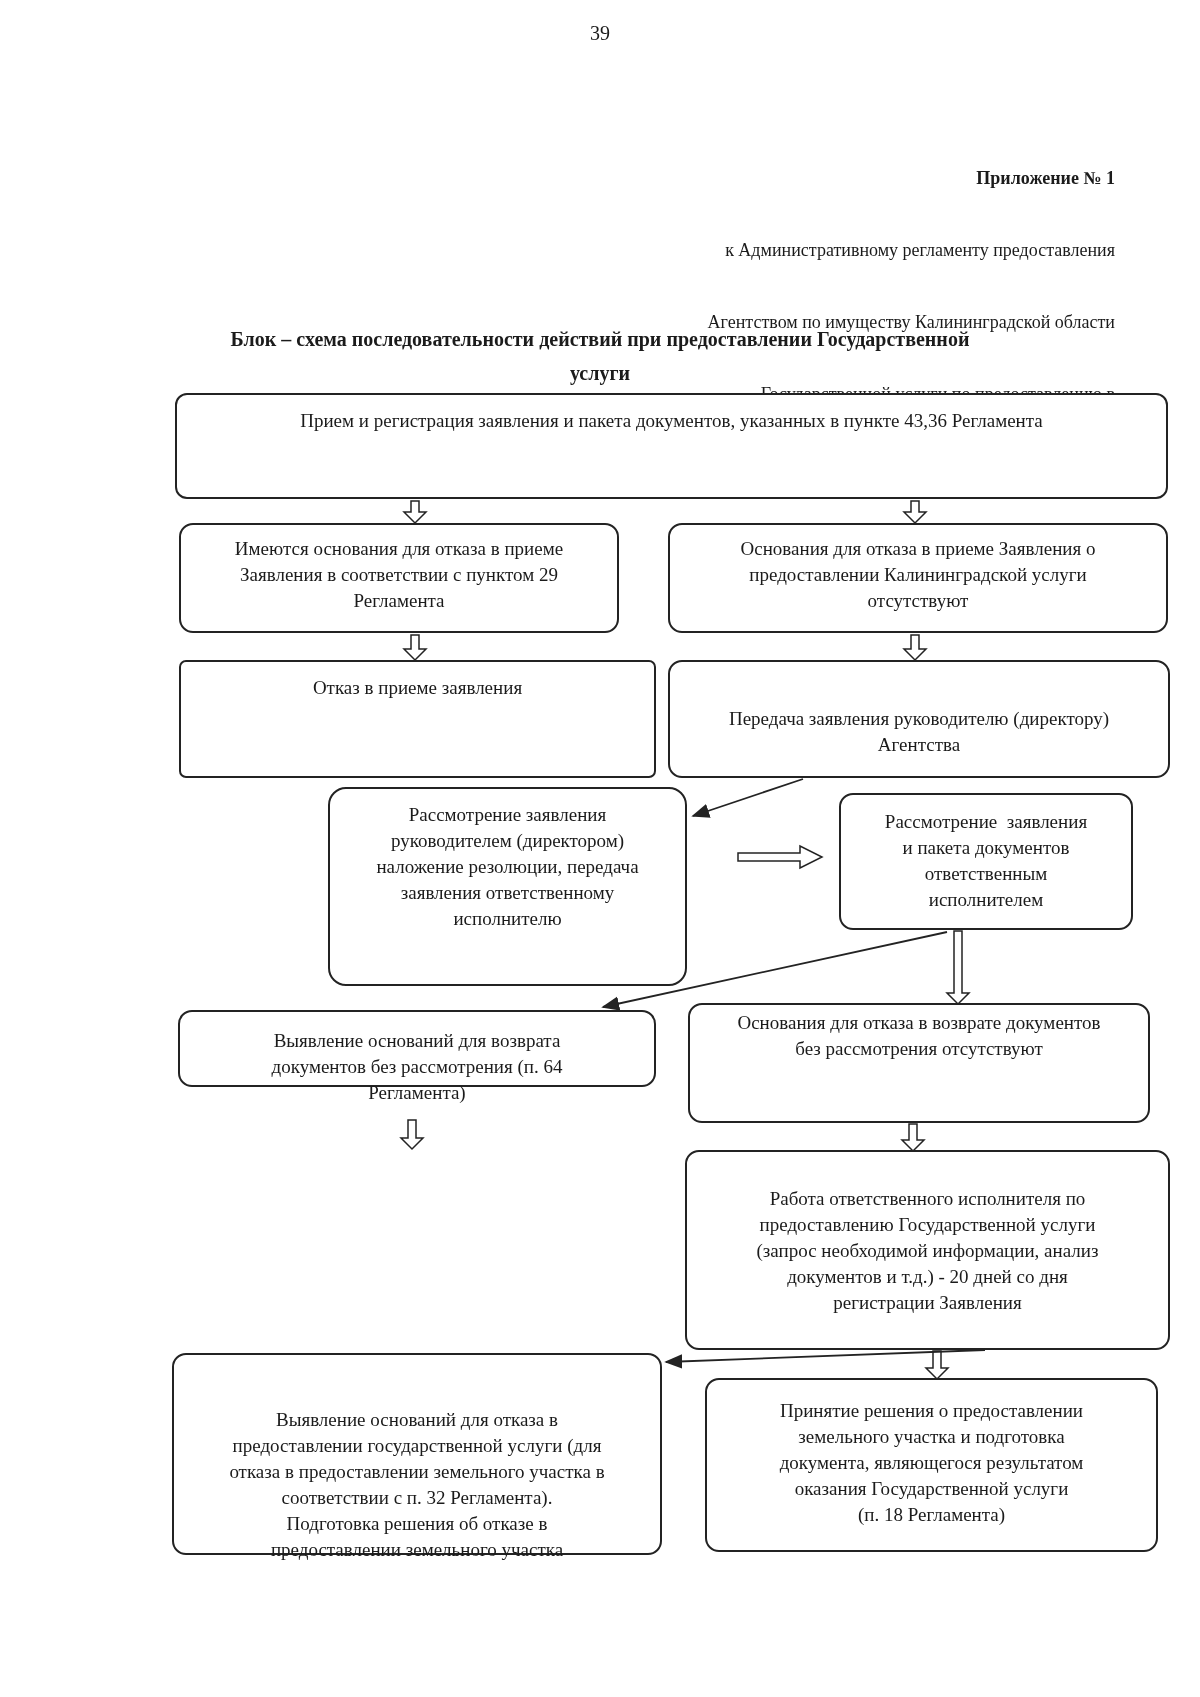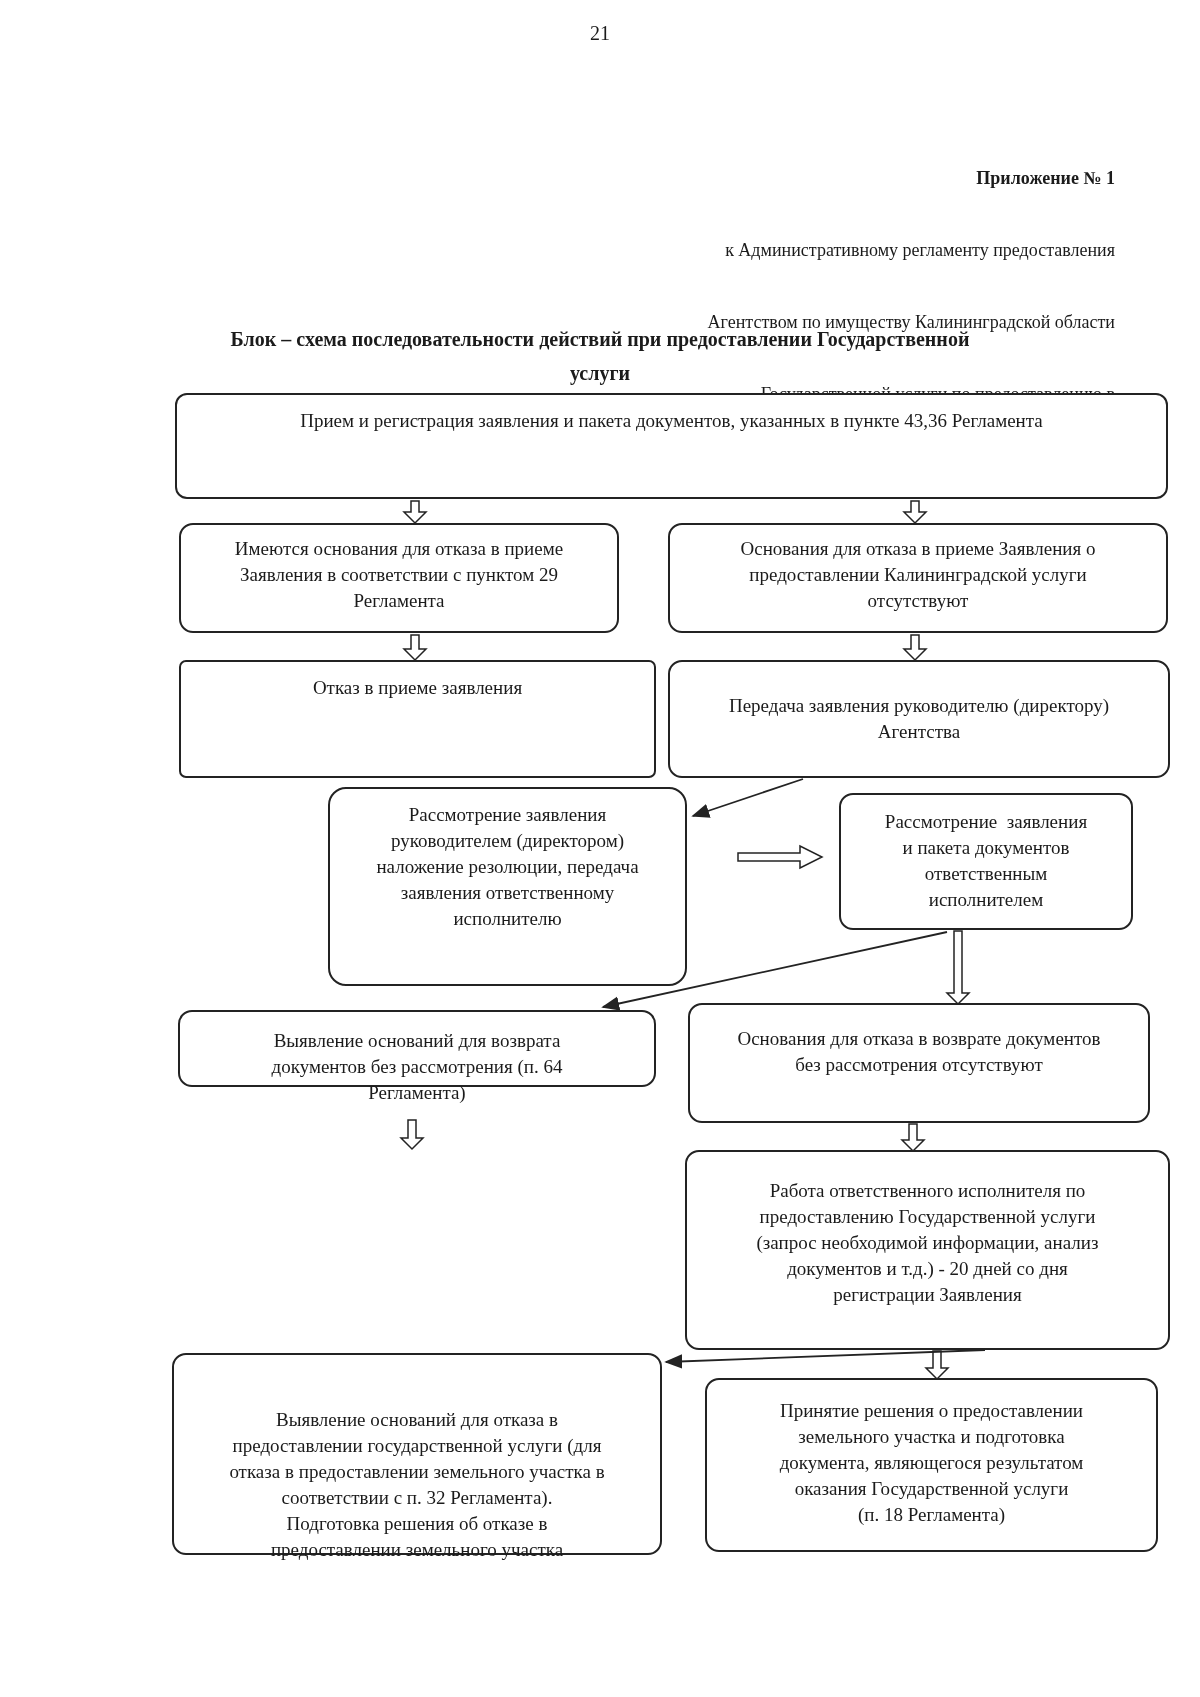--- a/index.html
+++ b/index.html
@@ -40,21 +40,21 @@
   .box-label{
     font-size:19px;line-height:26px;
     text-align:center;white-space:pre;
   }
 </style>
 </head>
 <body>
 
 <div class="page">
 
-  <div class="page-number">21</div>
+  <div class="page-number">39</div>
 
   <div class="appendix">
     <div class="bold">Приложение № 1</div>
     <div>к Административному регламенту предоставления</div>
     <div>Агентством по имуществу Калининградской области</div>
     <div>Государственной услуги по предоставлению в</div>
     <div>собственность, аренду, постоянное (бессрочное)</div>
     <div>пользование, безвозмездное пользование земельного</div>
     <div>участка, находящегося в государственной собственности</div>
     <div>Калининградской области, без проведения торгов</div>
@@ -100,21 +100,21 @@
     <div class="box-label" style="padding-top:11px;">Основания для отказа в приеме Заявления о
 предоставлении Калининградской услуги
 отсутствуют</div>
   </div>
 
   <div class="fbox" style="left:179px;top:660px;width:477px;height:118px;border-radius:7px;">
     <div class="box-label" style="padding-top:13px;">Отказ в приеме заявления</div>
   </div>
 
   <div class="fbox" style="left:668px;top:660px;width:502px;height:118px;">
-    <div class="box-label" style="padding-top:31px;">Передача заявления руководителю (директору)
+    <div class="box-label" style="padding-top:31px;margin-top:13px;">Передача заявления руководителю (директору)
 Агентства</div>
   </div>
 
   <div class="fbox" style="left:328px;top:787px;width:359px;height:199px;border-radius:18px;">
     <div class="box-label" style="padding-top:13px;">Рассмотрение заявления
 руководителем (директором)
 наложение резолюции, передача
 заявления ответственному
 исполнителю</div>
   </div>
@@ -126,27 +126,27 @@
 исполнителем</div>
   </div>
 
   <div class="fbox" style="left:178px;top:1010px;width:478px;height:77px;">
     <div class="box-label" style="padding-top:16px;">Выявление оснований для возврата
 документов без рассмотрения (п. 64
 Регламента)</div>
   </div>
 
   <div class="fbox" style="left:688px;top:1003px;width:462px;height:120px;">
-    <div class="box-label" style="padding-top:21px;">Основания для отказа в возврате документов
+    <div class="box-label" style="padding-top:5px;">Основания для отказа в возврате документов
 без рассмотрения отсутствуют</div>
   </div>
 
 
   <div class="fbox" style="left:685px;top:1150px;width:485px;height:200px;">
-    <div class="box-label" style="padding-top:26px;">Работа ответственного исполнителя по
+    <div class="box-label" style="padding-top:5px;margin-top:29px;">Работа ответственного исполнителя по
 предоставлению Государственной услуги
 (запрос необходимой информации, анализ
 документов и т.д.) - 20 дней со дня
 регистрации Заявления</div>
   </div>
 
   <div class="fbox" style="left:172px;top:1353px;width:490px;height:202px;">
     <div class="box-label" style="padding-top:32px;margin-top:20px;">Выявление оснований для отказа в
 предоставлении государственной услуги (для
 отказа в предоставлении земельного участка в

